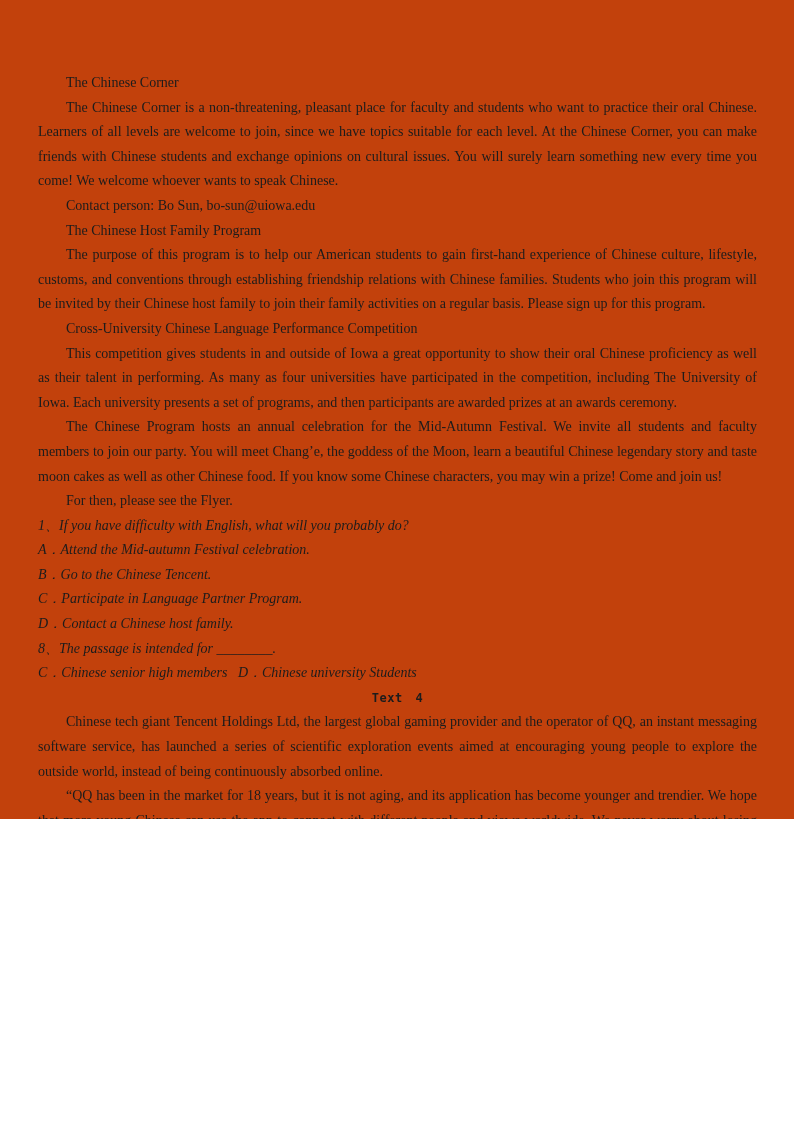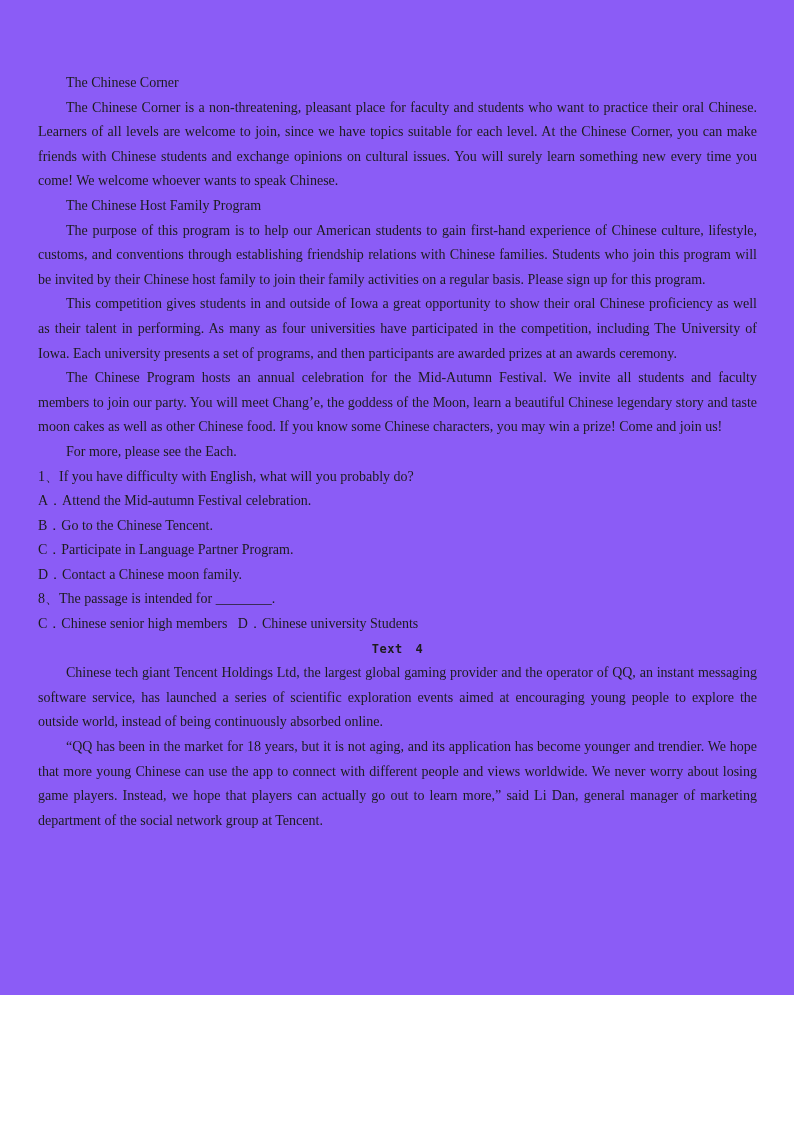--- a/index.html
+++ b/index.html
@@ -3,22 +3,22 @@
 <meta charset="utf-8">
 <style>
   html, body {
     margin: 0;
     padding: 0;
     background: #ffffff;
   }
   .page {
     position: relative;
     width: 794px;
-    height: 995px;
-    background: #8b5cf6;
+    height: 819px;
+    background: #c2410c;
     overflow: hidden;
   }
   .doc {
     position: absolute;
     top: 71px;
     left: 38px;
     width: 719px;
     font-family: "Liberation Serif", "DejaVu Serif", serif;
     font-size: 14px;
     line-height: 24.6px;
@@ -28,51 +28,54 @@
     margin: 0;
     text-align: justify;
   }
   .ind {
     text-indent: 28px;
   }
   .qline {
     margin: 0;
     text-align: left;
     white-space: pre-wrap;
+    font-style: italic;
   }
   .text4-heading {
     margin: 0;
     text-align: center;
     font-family: "DejaVu Sans Mono", "Liberation Mono", monospace;
     font-size: 12px;
     font-weight: 600;
     word-spacing: 5px;
     letter-spacing: 0.5px;
   }
 </style>
 </head>
 <body>
 
 <div class="page">
   <div class="doc">
 
     <p class="p ind">The Chinese Corner</p>
     <p class="p ind">The Chinese Corner is a non-threatening, pleasant place for faculty and students who want to practice their oral Chinese. Learners of all levels are welcome to join, since we have topics suitable for each level. At the Chinese Corner, you can make friends with Chinese students and exchange opinions on cultural issues. You will surely learn something new every time you come! We welcome whoever wants to speak Chinese.</p>
+    <p class="p ind">Contact person: Bo Sun, bo-sun@uiowa.edu</p>
     <p class="p ind">The Chinese Host Family Program</p>
     <p class="p ind">The purpose of this program is to help our American students to gain first-hand experience of Chinese culture, lifestyle, customs, and conventions through establishing friendship relations with Chinese families. Students who join this program will be invited by their Chinese host family to join their family activities on a regular basis. Please sign up for this program.</p>
+    <p class="p ind">Cross-University Chinese Language Performance Competition</p>
     <p class="p ind">This competition gives students in and outside of Iowa a great opportunity to show their oral Chinese proficiency as well as their talent in performing. As many as four universities have participated in the competition, including The University of Iowa. Each university presents a set of programs, and then participants are awarded prizes at an awards ceremony.</p>
     <p class="p ind">The Chinese Program hosts an annual celebration for the Mid-Autumn Festival. We invite all students and faculty members to join our party. You will meet Chang’e, the goddess of the Moon, learn a beautiful Chinese legendary story and taste moon cakes as well as other Chinese food. If you know some Chinese characters, you may win a prize! Come and join us!</p>
-    <p class="p ind">For more, please see the Each.</p>
+    <p class="p ind">For then, please see the Flyer.</p>
 
     <div class="question">
       <p class="qline">1、If you have difficulty with English, what will you probably do?</p>
       <p class="qline">A．Attend the Mid-autumn Festival celebration.</p>
       <p class="qline">B．Go to the Chinese Tencent.</p>
       <p class="qline">C．Participate in Language Partner Program.</p>
-      <p class="qline">D．Contact a Chinese moon family.</p>
+      <p class="qline">D．Contact a Chinese host family.</p>
     </div>
 
 
     <div class="question">
       <p class="qline">8、The passage is intended for ________.</p>
       <p class="qline">C．Chinese senior high members   D．Chinese university Students</p>
     </div>
 
     <p class="text4-heading">Text 4</p>
     <p class="p ind">Chinese tech giant Tencent Holdings Ltd, the largest global gaming provider and the operator of QQ, an instant messaging software service, has launched a series of scientific exploration events aimed at encouraging young people to explore the outside world, instead of being continuously absorbed online.</p>

